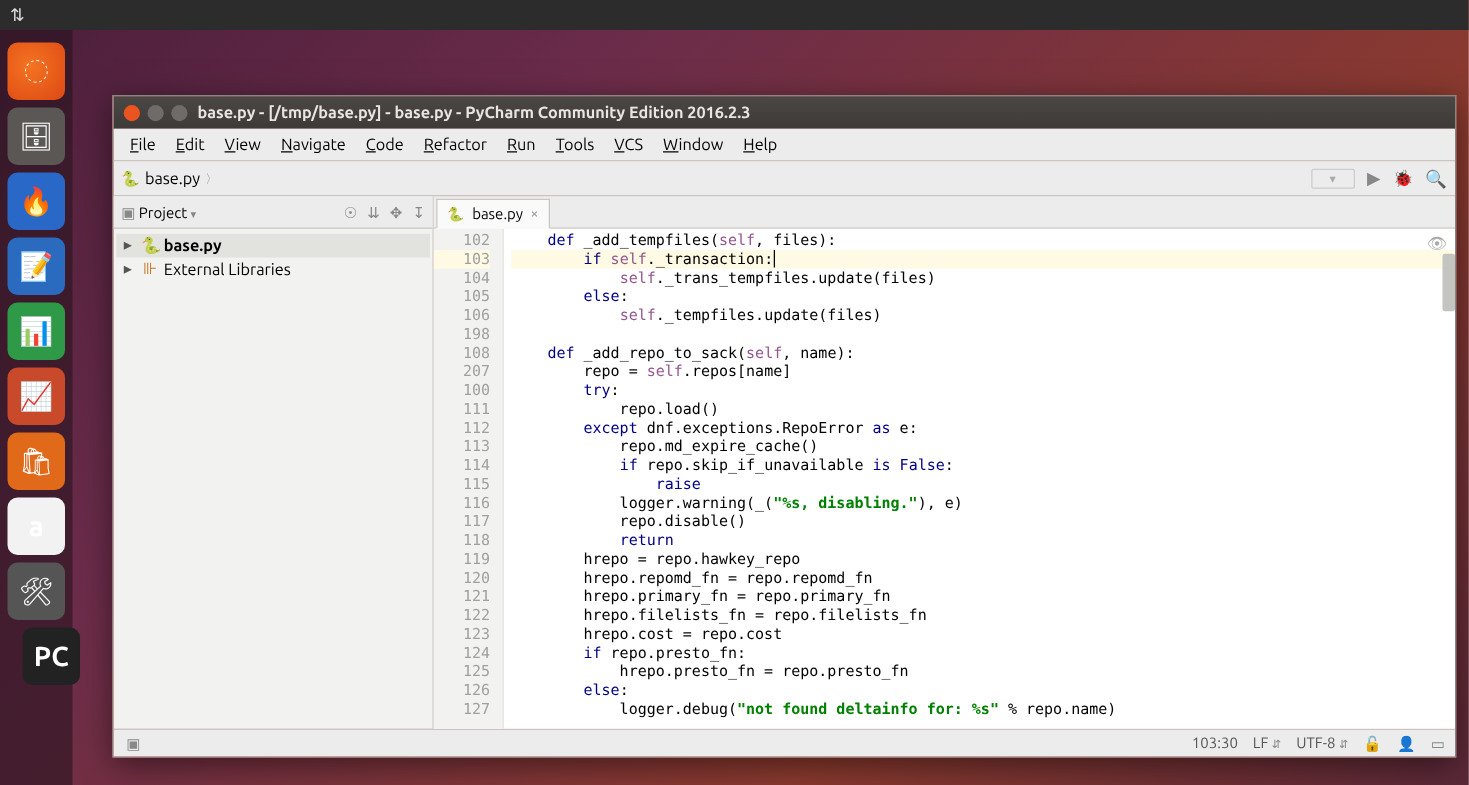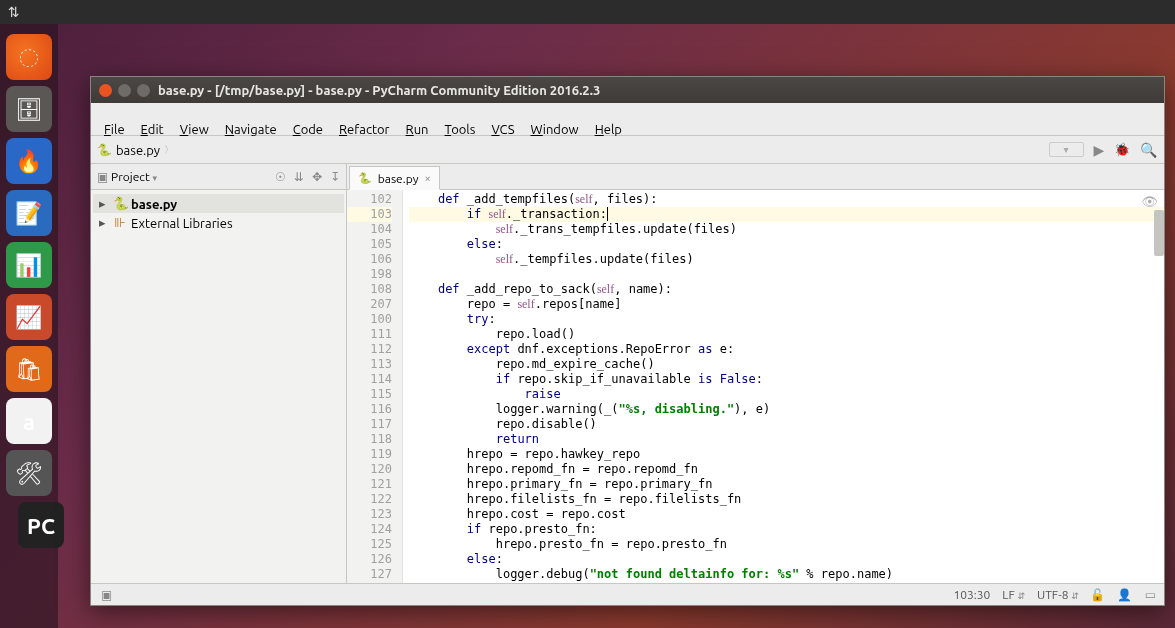--- a/index.html
+++ b/index.html
@@ -27,21 +27,21 @@
 
 .ide { position: absolute; top: 76px; left: 90px; width: 1075px; height: 530px; background: #fca5a5; border: 1px solid #8a8580; box-shadow: 0 6px 24px rgba(0,0,0,0.5); display: flex; flex-direction: column; }
 .titlebar { height: 26px; background: linear-gradient(#4a4744, #3d3a37); display: flex; align-items: center; padding: 0 8px; gap: 8px; color: #e8e6e3; }
 .win-btns { display: flex; gap: 6px; }
 .win-btn { width: 13px; height: 13px; border-radius: 50%; }
 .win-close { background: #e95420; }
 .win-min { background: #6f6b67; }
 .win-max { background: #6f6b67; }
 .titlebar .ttext { font-weight: bold; font-size: 13px; }
 
-.menubar { height: 26px; background: #ececec; border-bottom: 1px solid #c8c6c2; display: flex; padding: 16px 6px; gap: 2px; }
+.menubar { height: 26px; background: #ececec; border-bottom: 1px solid #c8c6c2; display: flex; align-items: center; padding: 0 6px; gap: 2px; }
 .menubar span { padding: 3px 7px; cursor: pointer; }
 .menubar span u { text-decoration: underline; }
 
 .navbar { height: 28px; background: #ececec; border-bottom: 1px solid #c8c6c2; display: flex; align-items: center; justify-content: space-between; padding: 0 6px; }
 .breadcrumb { display: flex; align-items: center; gap: 4px; }
 .breadcrumb .py-icon { color: #306998; font-size: 12px; }
 .run-controls { display: flex; align-items: center; gap: 10px; color: #888; }
 .run-triangle { color: #888; font-size: 14px; }
 .run-bug { color: #888; font-size: 13px; }
 
@@ -62,21 +62,21 @@
 .tab .py-icon { color: #306998; font-size: 11px; }
 .tab .close { color: #888; font-size: 11px; cursor: pointer; }
 
 .editor { flex: 1; display: flex; background: #ffffff; font-family: "DejaVu Sans Mono", monospace; font-size: 12px; overflow: hidden; position: relative; }
 .gutter { width: 56px; background: #f2f2f0; color: #a0a0a0; text-align: right; padding: 2px 10px 2px 0; line-height: 15px; border-right: 1px solid #e2e2de; }
 .code { flex: 1; padding: 2px 0 2px 6px; line-height: 15px; white-space: pre; overflow: hidden; }
 .code .ln { height: 15px; }
 .gutter .ln { height: 15px; }
 .hl-line { background: #fffae3; display: block; width: 100%; }
 .kw { color: #000080; font-weight: normal; }
-.se { color: #94558d; font-family: Liberation Serif, serif; }
+.se { color: #94558d; }
 .str { color: #008000; font-weight: bold; }
 .caret { border-right: 1px solid #000; }
 .eye-icon { position: absolute; top: 4px; right: 6px; color: #aaa; font-size: 13px; }
 .vthumb { position: absolute; right: 0; top: 20px; width: 10px; height: 46px; background: #c4c4c0; border-radius: 2px; }
 
 .statusbar { height: 22px; background: #ececec; border-top: 1px solid #c8c6c2; display: flex; align-items: center; justify-content: flex-end; padding: 0 8px; gap: 12px; font-size: 12px; color: #555; }
 .statusbar .left-icon { margin-right: auto; margin-left: 2px; color: #888; }
 </style>
 </head>
 <body>

